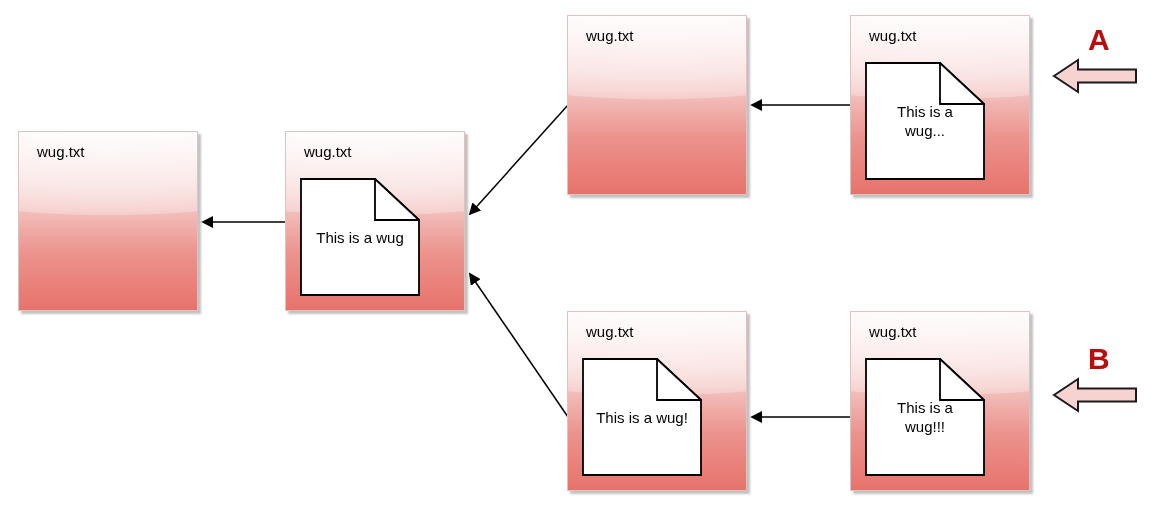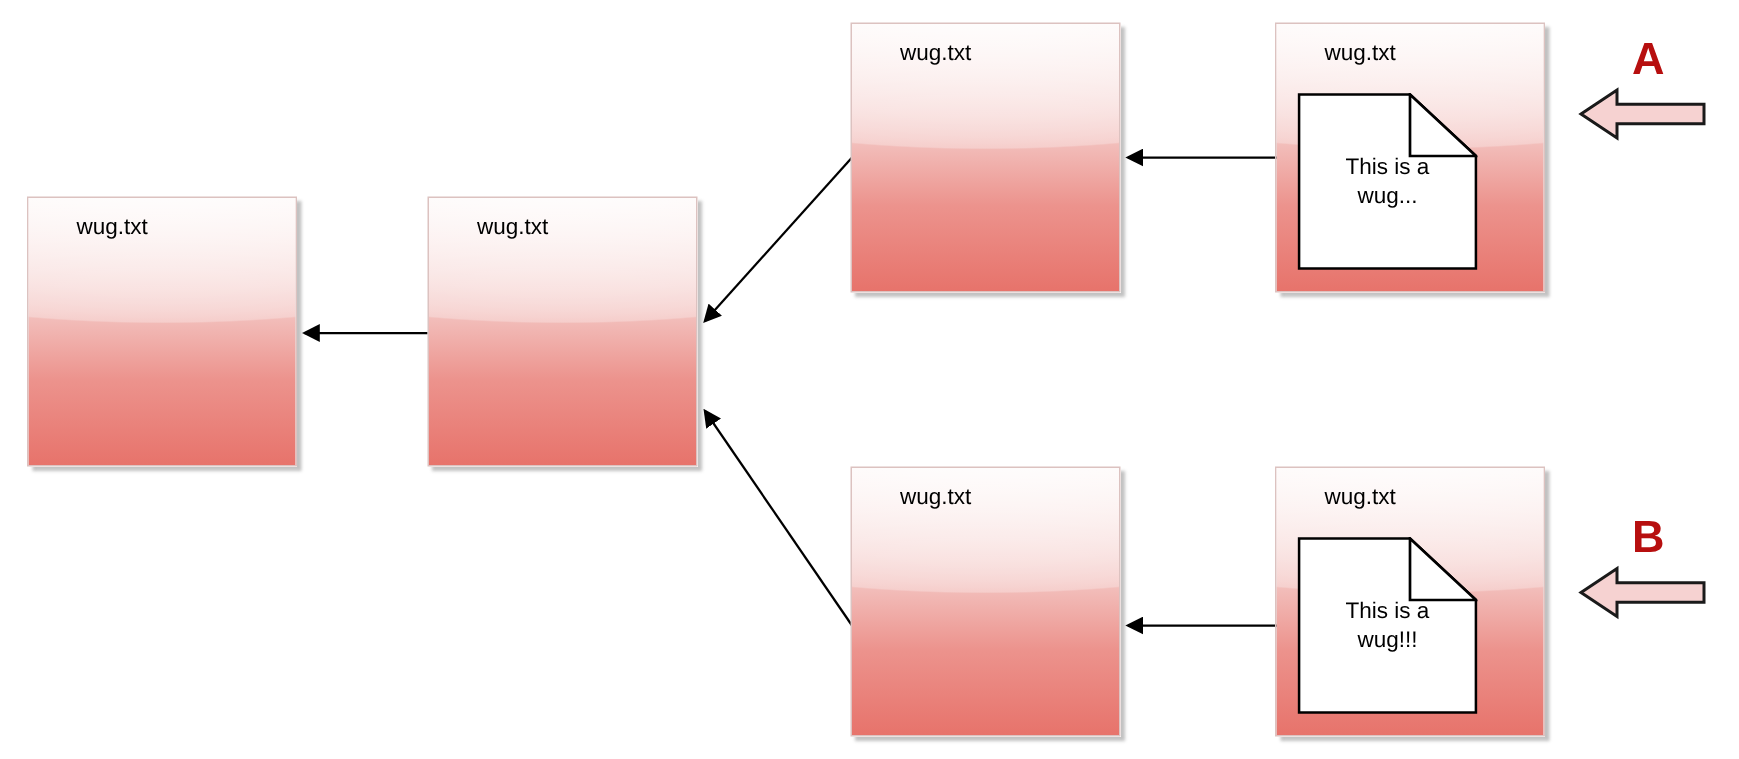--- a/index.html
+++ b/index.html
@@ -34,21 +34,21 @@
     position: absolute;
     inset: 0;
     background: radial-gradient(ellipse 180% 55% at 50% -8%,
                 rgba(255,255,255,0.88) 0%,
                 rgba(255,255,255,0.45) 78%,
                 rgba(255,255,255,0.28) 99%,
                 rgba(255,255,255,0) 100%);
   }
   .file-label {
     position: absolute;
-    left: 32px;
+    left: 18px;
     top: 11px;
     font-size: 15px;
     color: #000000;
     z-index: 2;
   }
   .doc {
     position: absolute;
     left: 14px;
     top: 46px;
     width: 120px;
@@ -96,37 +96,51 @@
       <line x1="568" y1="417" x2="470" y2="274" stroke="#000000" stroke-width="1.5" marker-end="url(#arrowhead)"></line>
       <line x1="852" y1="417" x2="752" y2="417" stroke="#000000" stroke-width="1.5" marker-end="url(#arrowhead)"></line>
       <path d="M 1054,76 L 1078,60 L 1078,69.5 L 1136,69.5 L 1136,82.5 L 1078,82.5 L 1078,92 Z" fill="#f6d2d1" stroke="#1a1a1a" stroke-width="2"></path>
       <path d="M 1054,395 L 1078,379 L 1078,388.5 L 1136,388.5 L 1136,401.5 L 1078,401.5 L 1078,411 Z" fill="#f6d2d1" stroke="#1a1a1a" stroke-width="2"></path>
     </svg>
 <div class="file-node" style="left: 18px; top: 131px; width: 180px; height: 180px;">
       <div class="file-label">wug.txt</div>
     </div>
     <div class="file-node" style="left: 285px; top: 131px; width: 180px; height: 180px;">
       <div class="file-label">wug.txt</div>
+      <div class="doc">
+        <svg viewBox="0 0 120 118" width="120" height="118">
+          <path d="M1,1 L75,1 L119,42 L119,117 L1,117 Z" fill="#ffffff" stroke="#000000" stroke-width="1.8" stroke-linejoin="miter"></path>
+          <path d="M75,1 L75,42 L119,42 Z" fill="#ffffff" stroke="#000000" stroke-width="1.8" stroke-linejoin="miter"></path>
+        </svg>
+        <div class="doc-text">This is a wug</div>
+      </div>
     </div>
     <div class="file-node" style="left: 567px; top: 15px; width: 180px; height: 180px;">
       <div class="file-label">wug.txt</div>
     </div>
     <div class="file-node" style="left: 850px; top: 15px; width: 180px; height: 180px;">
       <div class="file-label">wug.txt</div>
       <div class="doc">
         <svg viewBox="0 0 120 118" width="120" height="118">
           <path d="M1,1 L75,1 L119,42 L119,117 L1,117 Z" fill="#ffffff" stroke="#000000" stroke-width="1.8" stroke-linejoin="miter"></path>
           <path d="M75,1 L75,42 L119,42 Z" fill="#ffffff" stroke="#000000" stroke-width="1.8" stroke-linejoin="miter"></path>
         </svg>
         <div class="doc-text">This is a
 wug...</div>
       </div>
     </div>
     <div class="file-node" style="left: 567px; top: 311px; width: 180px; height: 180px;">
       <div class="file-label">wug.txt</div>
+      <div class="doc">
+        <svg viewBox="0 0 120 118" width="120" height="118">
+          <path d="M1,1 L75,1 L119,42 L119,117 L1,117 Z" fill="#ffffff" stroke="#000000" stroke-width="1.8" stroke-linejoin="miter"></path>
+          <path d="M75,1 L75,42 L119,42 Z" fill="#ffffff" stroke="#000000" stroke-width="1.8" stroke-linejoin="miter"></path>
+        </svg>
+        <div class="doc-text">This is a wug!</div>
+      </div>
     </div>
     <div class="file-node" style="left: 850px; top: 311px; width: 180px; height: 180px;">
       <div class="file-label">wug.txt</div>
       <div class="doc">
         <svg viewBox="0 0 120 118" width="120" height="118">
           <path d="M1,1 L75,1 L119,42 L119,117 L1,117 Z" fill="#ffffff" stroke="#000000" stroke-width="1.8" stroke-linejoin="miter"></path>
           <path d="M75,1 L75,42 L119,42 Z" fill="#ffffff" stroke="#000000" stroke-width="1.8" stroke-linejoin="miter"></path>
         </svg>
         <div class="doc-text">This is a
 wug!!!</div>

